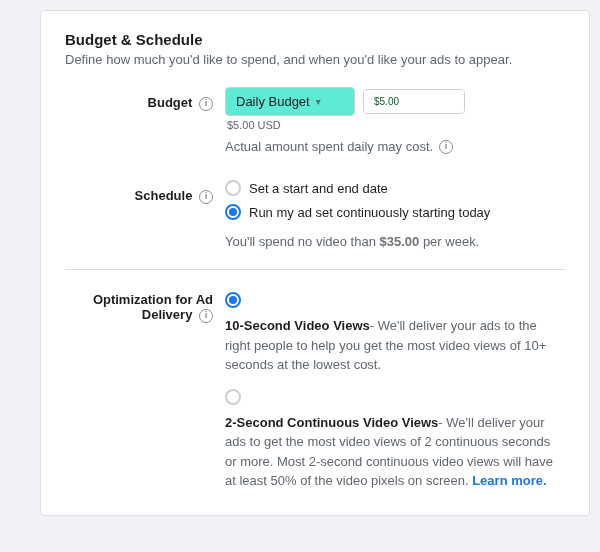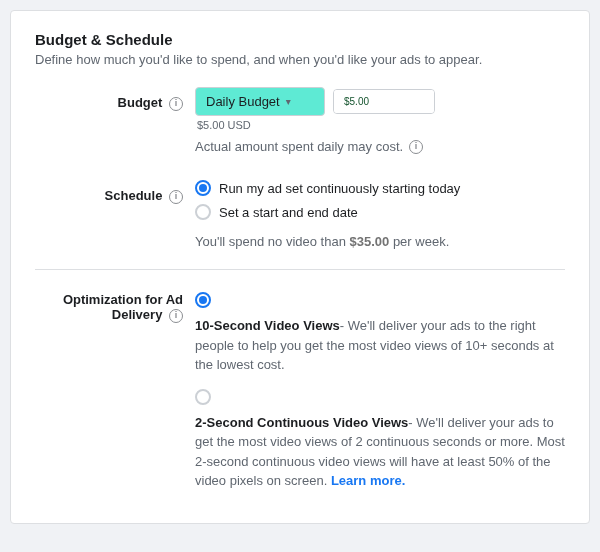--- a/index.html
+++ b/index.html
@@ -12,21 +12,22 @@
       justify-content: center;
       align-items: flex-start;
       min-height: 552px;
       padding: 10px;
     }
     .card {
       background: #fff;
       border: 1px solid #dddfe2;
       border-radius: 4px;
       width: 580px;
-      padding: 20px 24px 32px;
+      padding: 20px 24px 24px;
+      margin-left: 30px;
     }
     .section-title {
       font-size: 15px;
       font-weight: 700;
       color: #1c1e21;
       margin-bottom: 4px;
     }
     .section-subtitle {
       font-size: 13px;
       color: #606770;
@@ -242,28 +243,28 @@
   </div>
 
   <div class="field-row">
     <div class="field-label">
       <span>Schedule</span>
       <span class="info-icon">i</span>
     </div>
     <div class="field-content">
       <div class="schedule-options">
         <div class="radio-option">
+          <span class="radio-circle">
+          </span>
+          <span class="radio-label">Set a start and end date</span>
+        </div>
+        <div class="radio-option">
           <span class="radio-circle selected">
           </span>
           <span class="radio-label">Run my ad set continuously starting today</span>
-        </div>
-        <div class="radio-option">
-          <span class="radio-circle">
-          </span>
-          <span class="radio-label">Set a start and end date</span>
         </div>
       </div>
       <div class="weekly-note">
         <span>You'll spend no video than </span><strong>$35.00</strong><span> per week.</span>
       </div>
     </div>
   </div>
 
   <hr class="divider">
 

